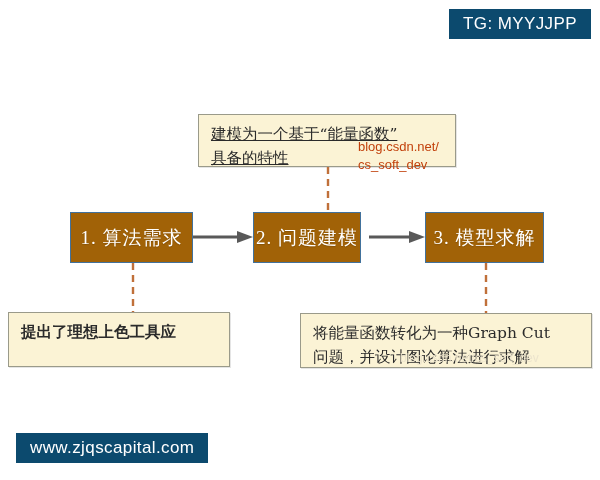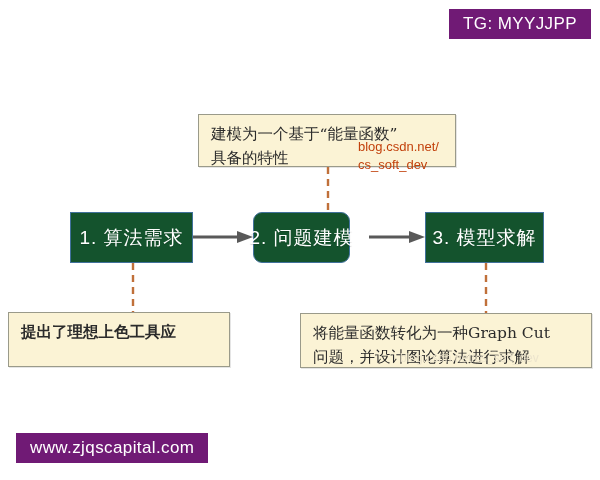--- a/index.html
+++ b/index.html
@@ -16,21 +16,21 @@
   #canvas {
     position: relative;
     width: 600px;
     height: 480px;
     background: #ffffff;
   }
 
   
   .banner {
     position: absolute;
-    background: #701a75;
+    background: #0c4a6e;
     color: #ffffff;
     display: flex;
     align-items: center;
     justify-content: center;
     font-size: 17px;
     letter-spacing: 0.4px;
     white-space: nowrap;
   }
   #tg-badge {
     top: 9px;
@@ -41,51 +41,51 @@
   #site-banner {
     left: 16px;
     bottom: 17px;
     height: 30px;
     padding: 0 14px;
   }
 
   
   .process-box {
     position: absolute;
-    background: #14532d;
+    background: #a16207;
     border: 1px solid #41719c;
     box-sizing: border-box;
     display: flex;
     align-items: center;
     justify-content: center;
     color: #ffffff;
     font-size: 19px;
-    font-family: Liberation Sans, sans-serif;
+    font-family: Liberation Serif, serif;
     letter-spacing: 1px;
     white-space: nowrap;
     text-shadow: 0 1px 1px rgba(0,0,0,0.18);
   }
   #box-1 { left: 70px;  top: 212px; width: 123px; height: 51px; }
-  #box-2 { left: 253px; top: 212px; width: 97px; height: 51px; border-radius: 9px; }
+  #box-2 { left: 253px; top: 212px; width: 108px; height: 51px; }
   #box-3 { left: 425px; top: 212px; width: 119px; height: 51px; text-align: right; }
 
   
   .callout {
     position: absolute;
     background: #fbf3d5;
     border: 1px solid #9a9a8a;
     box-sizing: border-box;
     color: #2b2b2b;
     font-family: "DejaVu Serif", "Liberation Serif", serif;
     font-size: 15.5px;
     line-height: 1.55;
     padding: 7px 10px 6px 12px;
     box-shadow: 1px 1px 0 rgba(0,0,0,0.10);
   }
-  #callout-top    { left: 198px; top: 114px; width: 258px; height: 53px; }
+  #callout-top    { left: 198px; top: 114px; width: 258px; height: 53px; text-decoration: underline; }
   #callout-left   { left: 8px;   top: 312px; width: 222px; height: 55px; font-weight: bold; }
   #callout-right  { left: 300px; top: 313px; width: 292px; height: 55px; }
 
   .callout-line { white-space: nowrap; }
 
   
   .watermark {
     position: absolute;
     color: #c2410c;
     font-family: "Liberation Sans", sans-serif;

